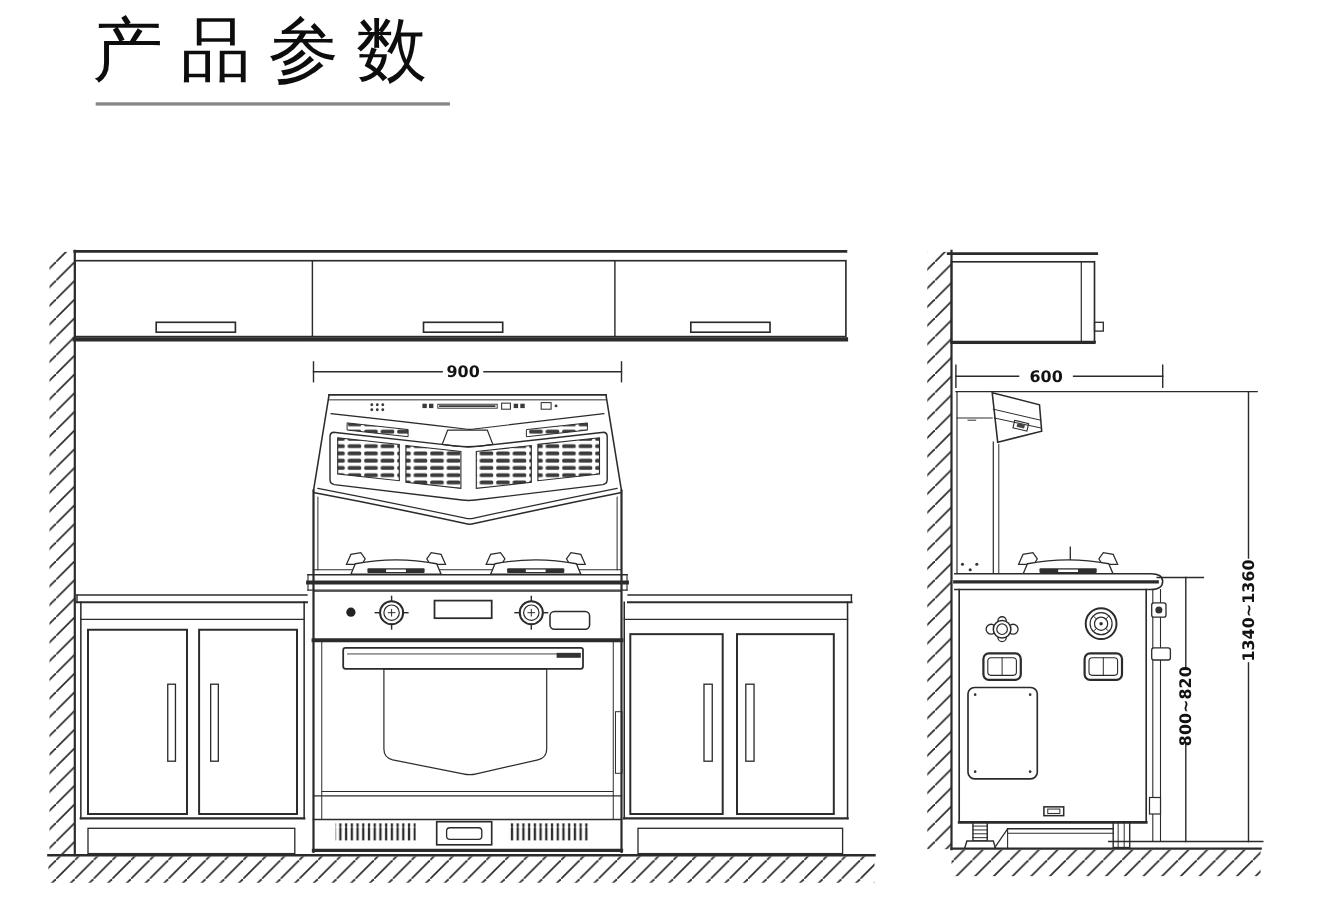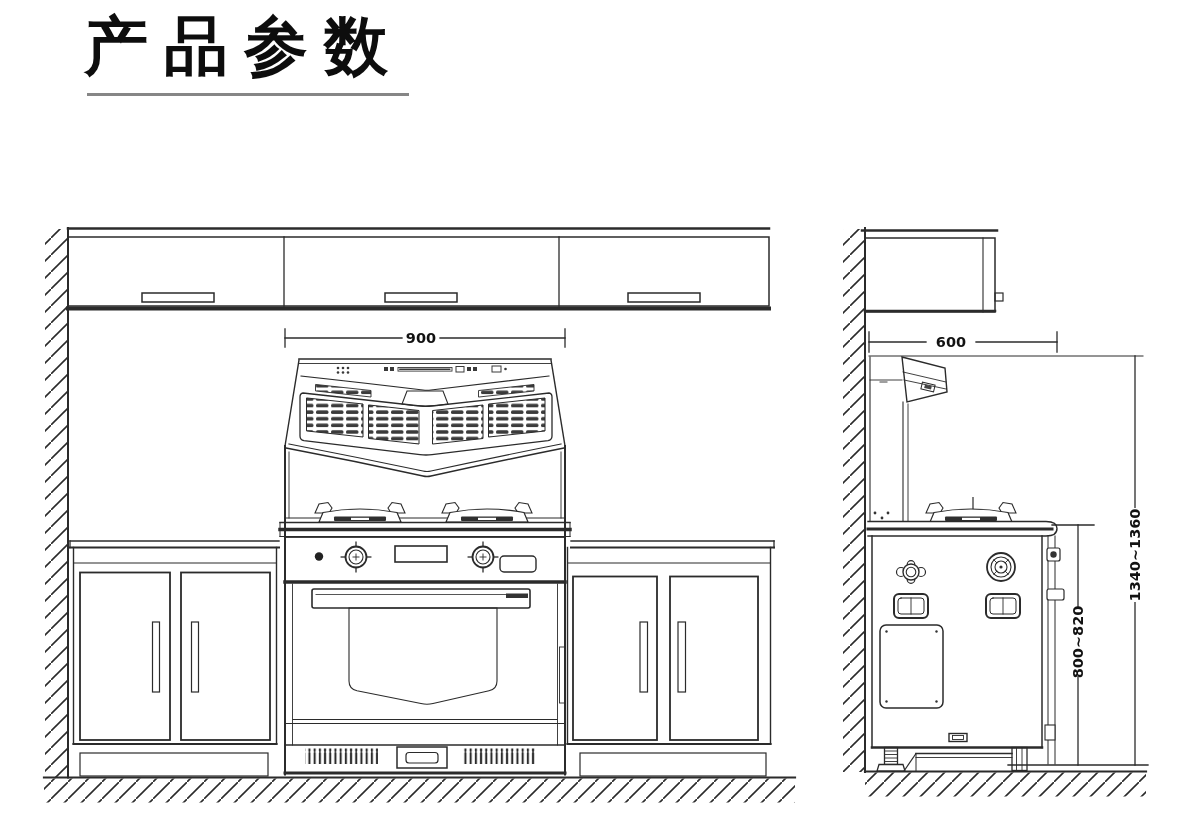--- a/index.html
+++ b/index.html
@@ -1,17 +1,17 @@
 <!DOCTYPE html>
 <html><head>
 <meta charset="utf-8">
 <style>
   html,body{margin:0;padding:0;background:#ffffff;}
   body{width:1200px;height:835px;position:relative;font-family:"DejaVu Sans",sans-serif;overflow:hidden;}
-  .page-title{position:absolute;left:84px;top:0px;font-size:64px;line-height:92px;font-weight:700;letter-spacing:16px;color:#0d0d0d;white-space:nowrap;}
+  .page-title{position:absolute;left:84px;top:0px;font-size:64px;line-height:92px;font-weight:400;letter-spacing:16px;color:#0d0d0d;white-space:nowrap;}
   .title-underline{position:absolute;left:87px;top:93px;width:322px;height:3px;background:#868686;}
   svg{position:absolute;left:0;top:0;}
   .dim{font-family:"DejaVu Sans",sans-serif;font-size:14.5px;font-weight:700;fill:#121212;}
 </style>
 </head>
 <body>
 
 <div class="page-title">产品参数</div>
 <div class="title-underline"></div>
 

